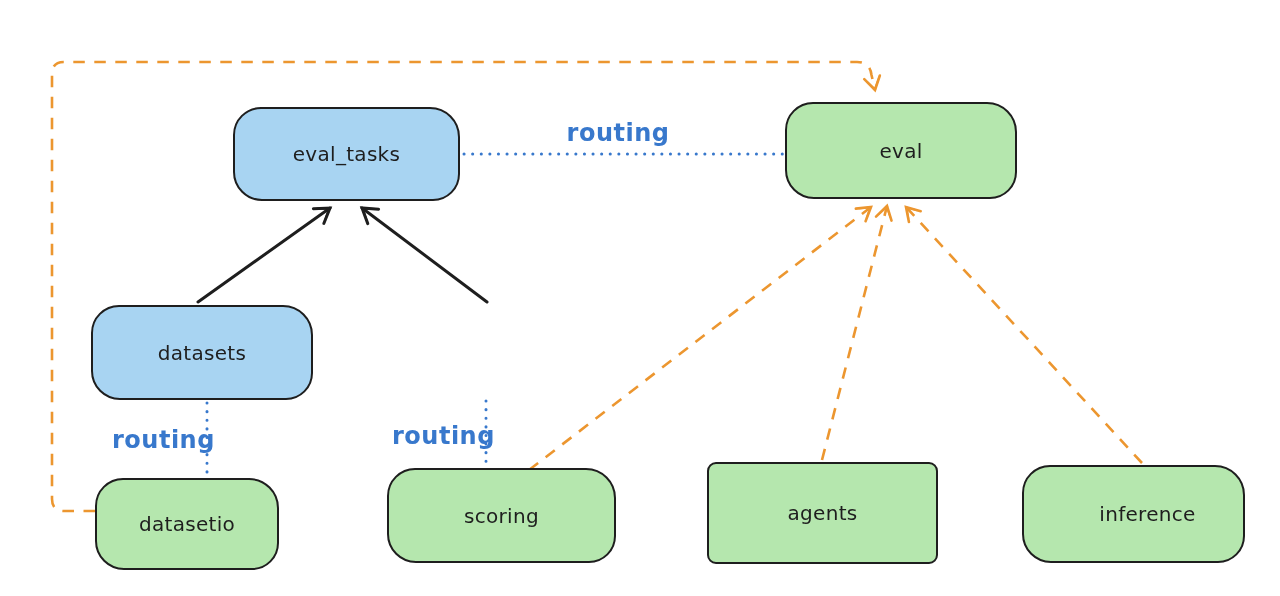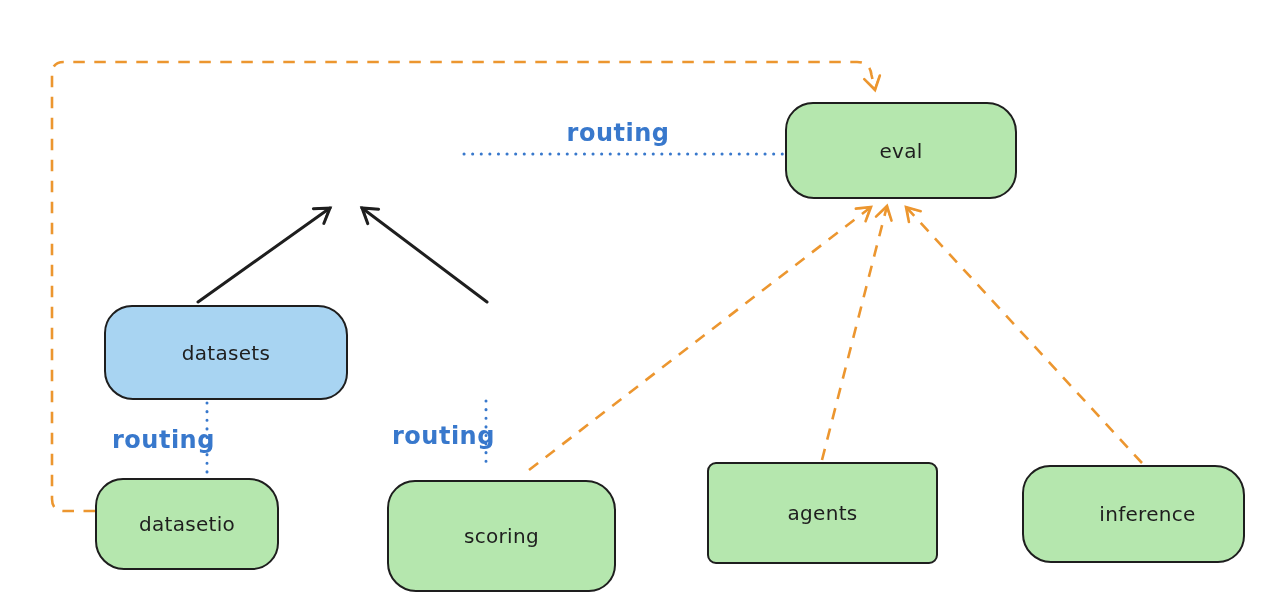--- a/index.html
+++ b/index.html
@@ -68,35 +68,38 @@
     <path class="edge edge-dotted stroke-blue" d="M464,154 L783,154"></path>
     <path class="edge edge-dotted stroke-blue" d="M207,403 L207,474"></path>
     <path class="edge edge-dotted stroke-blue" d="M486,401 L486,468"></path>
 
     <path class="edge edge-dashed stroke-orange" d="M95,511 L64,511 Q52,511 52,499 L52,74 Q52,62 64,62 L857,62 Q870,62 871.5,75 L875,90" marker-end="url(#arrow-orange)"></path>
     <path class="edge edge-dashed stroke-orange" d="M529,470 L871,207" marker-end="url(#arrow-orange)"></path>
     <path class="edge edge-dashed stroke-orange" d="M822,460 L887,206" marker-end="url(#arrow-orange)"></path>
     <path class="edge edge-dashed stroke-orange" d="M1142,463 L906,207" marker-end="url(#arrow-orange)"></path>
   </svg>
 
+  <div class="node node-blue" style="left:233px;top:107px;width:227px;height:94px;">
+    <span>eval_tasks</span>
+  </div>
 
   <div class="node node-green" style="left:785px;top:102px;width:232px;height:97px;">
     <span>eval</span>
   </div>
 
-  <div class="node node-blue" style="left:104px;top:305px;width:244px;height:95px;">
+  <div class="node node-blue" style="left:91px;top:305px;width:222px;height:95px;">
     <span>datasets</span>
   </div>
 
 
   <div class="node node-green" style="left:95px;top:478px;width:184px;height:92px;">
     <span>datasetio</span>
   </div>
 
-  <div class="node node-green" style="left:387px;top:480px;width:229px;height:112px;">
+  <div class="node node-green" style="left:387px;top:468px;width:229px;height:95px;">
     <span>scoring</span>
   </div>
 
   <div class="node node-green" style="left:707px;top:462px;width:231px;height:102px;border-radius:9px;">
     <span>agents</span>
   </div>
 
   <div class="node node-green" style="left:1022px;top:465px;width:223px;height:98px;padding-left:28px;">
     <span>inference</span>
   </div>

